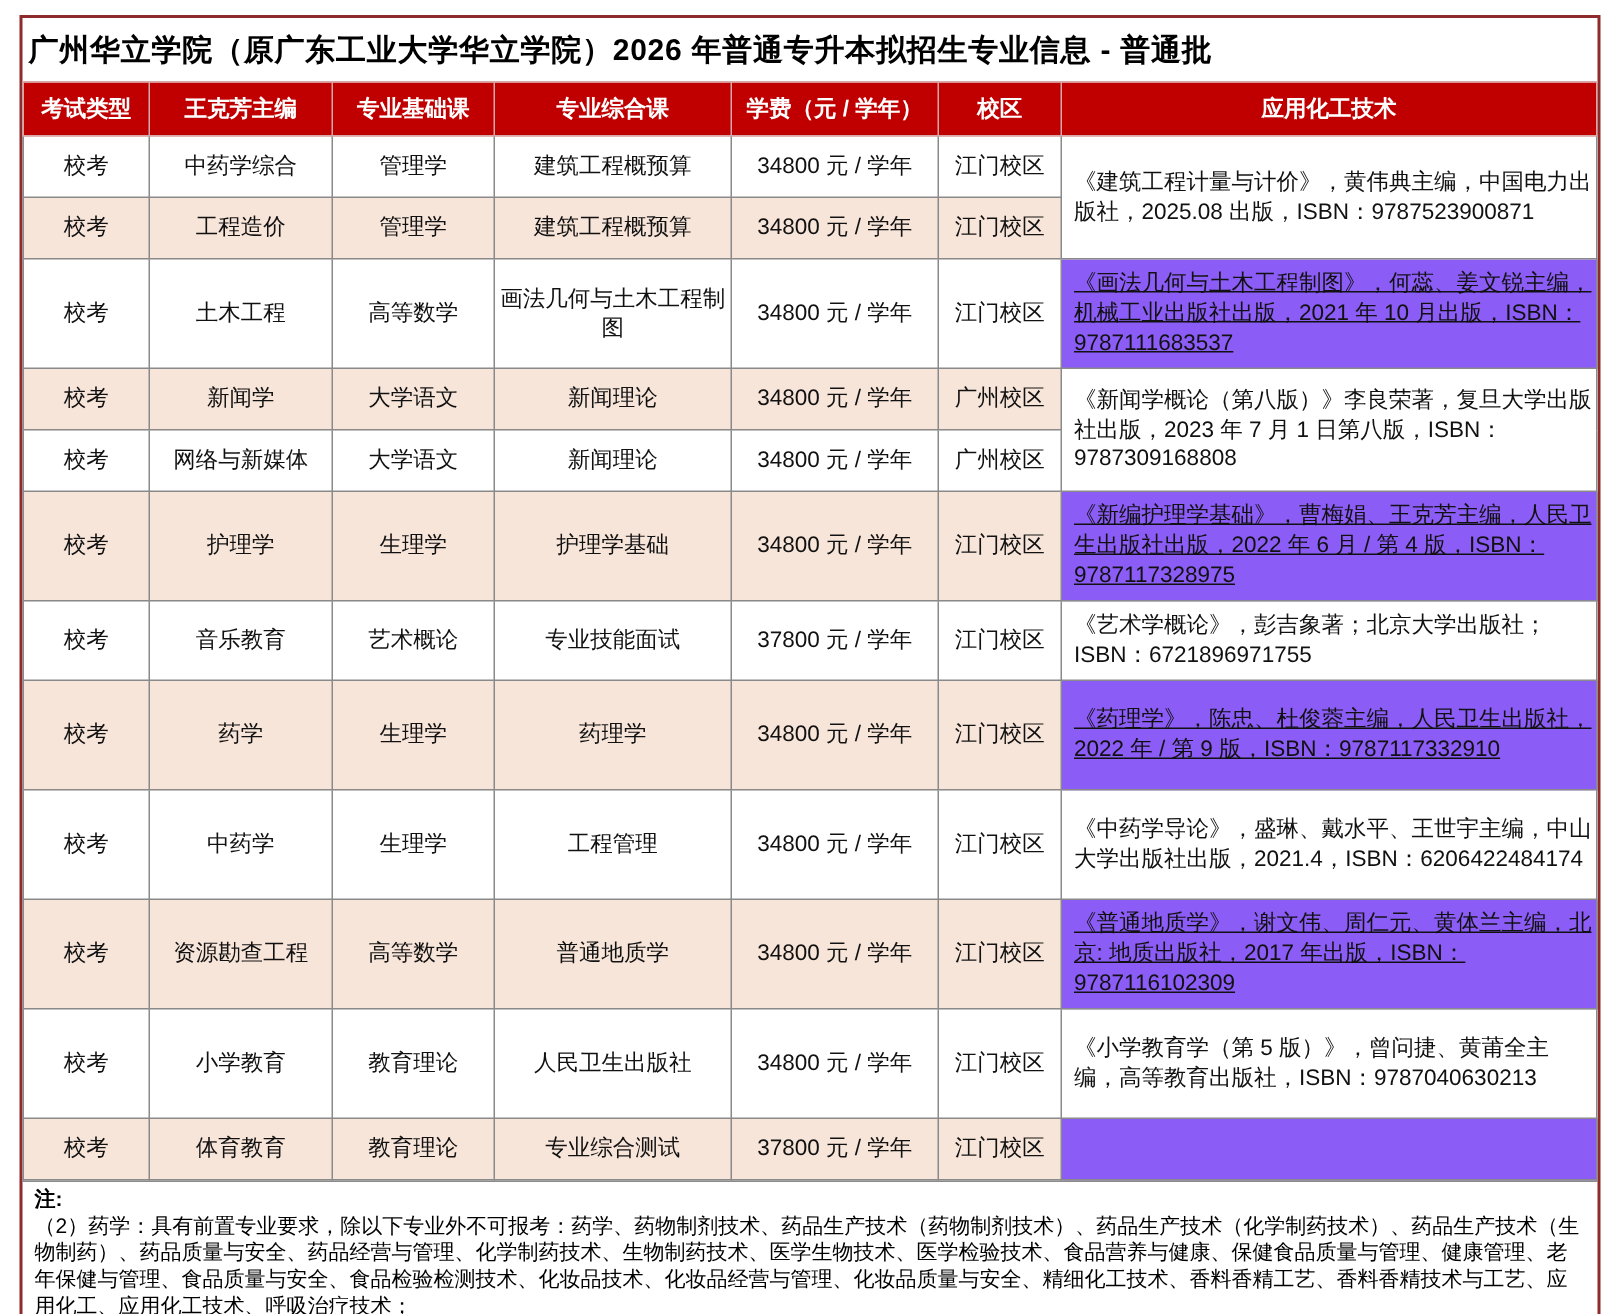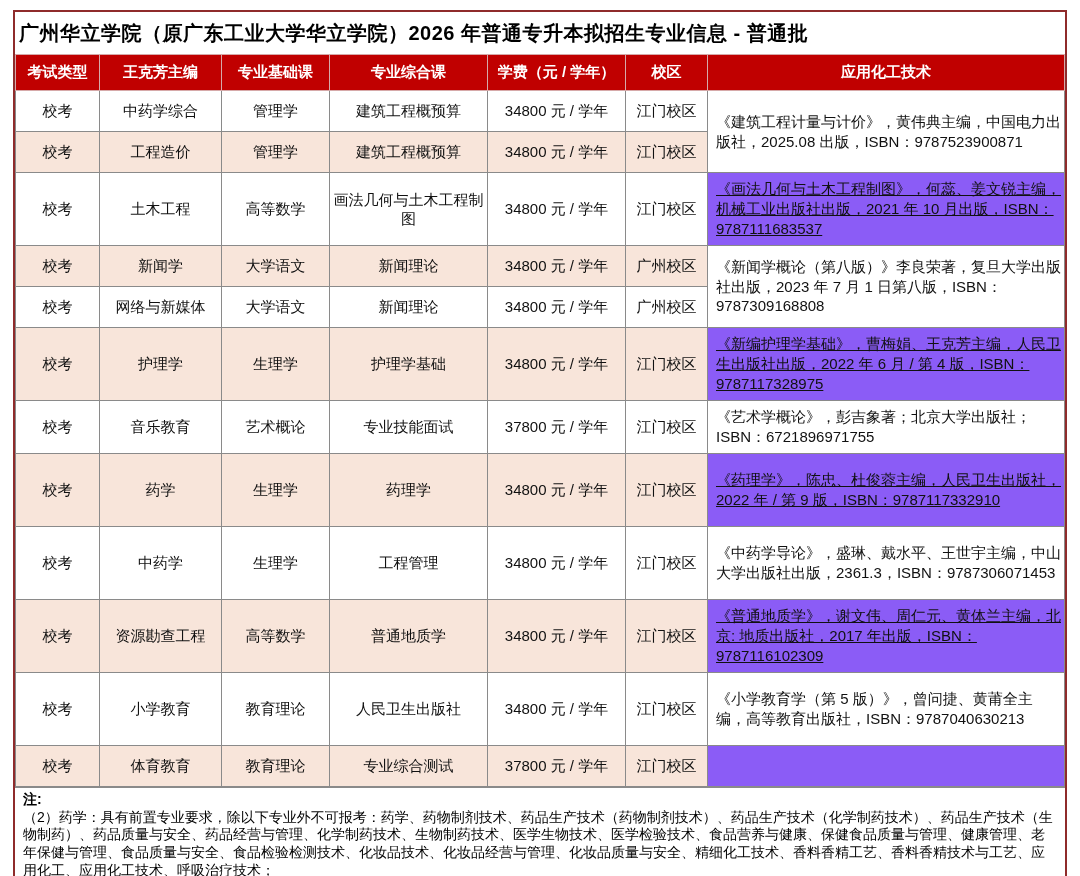--- a/index.html
+++ b/index.html
@@ -179,21 +179,21 @@
         <td class="book bpink">《药理学》，陈忠、杜俊蓉主编，人民卫生出版社，2022 年 / 第 9 版，ISBN：9787117332910</td>
       </tr>
 
       <tr class="h-l">
         <td>校考</td>
         <td>中药学</td>
         <td>生理学</td>
         <td>工程管理</td>
         <td>34800 元 / 学年</td>
         <td>江门校区</td>
-        <td class="book bwhite">《中药学导论》，盛琳、戴水平、王世宇主编，中山大学出版社出版，2361.3，ISBN：9787306071453</td>
+        <td class="book bwhite">《中药学导论》，盛琳、戴水平、王世宇主编，中山大学出版社出版，2021.4，ISBN：6206422484174</td>
       </tr>
 
       <tr class="pink h-l">
         <td>校考</td>
         <td>资源勘查工程</td>
         <td>高等数学</td>
         <td>普通地质学</td>
         <td>34800 元 / 学年</td>
         <td>江门校区</td>
         <td class="book bpink">《普通地质学》，谢文伟、周仁元、黄体兰主编，北京: 地质出版社，2017 年出版，ISBN：9787116102309</td>

